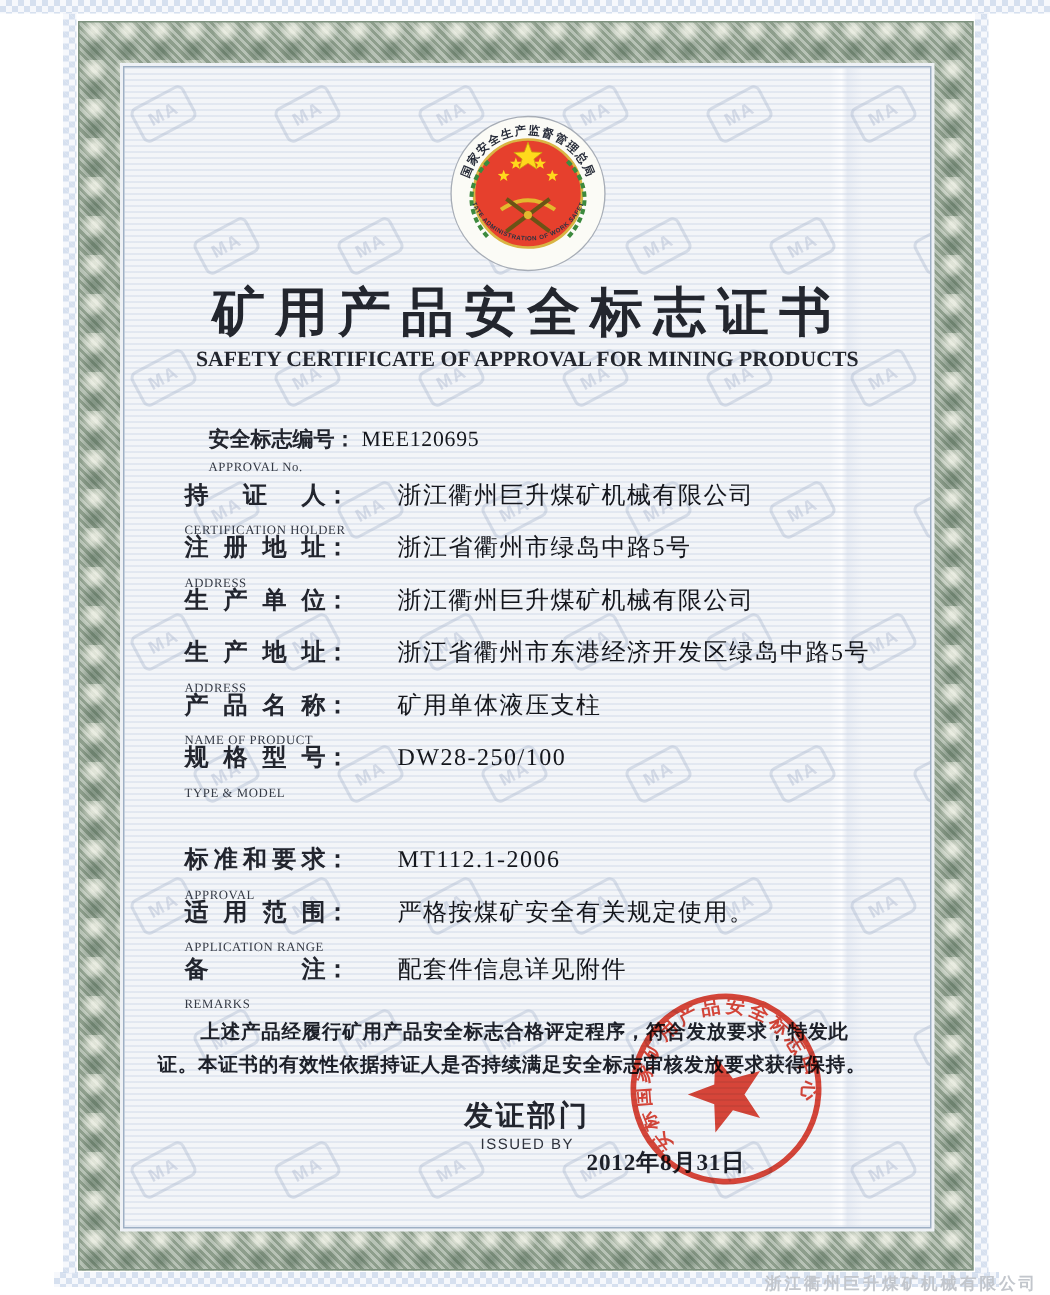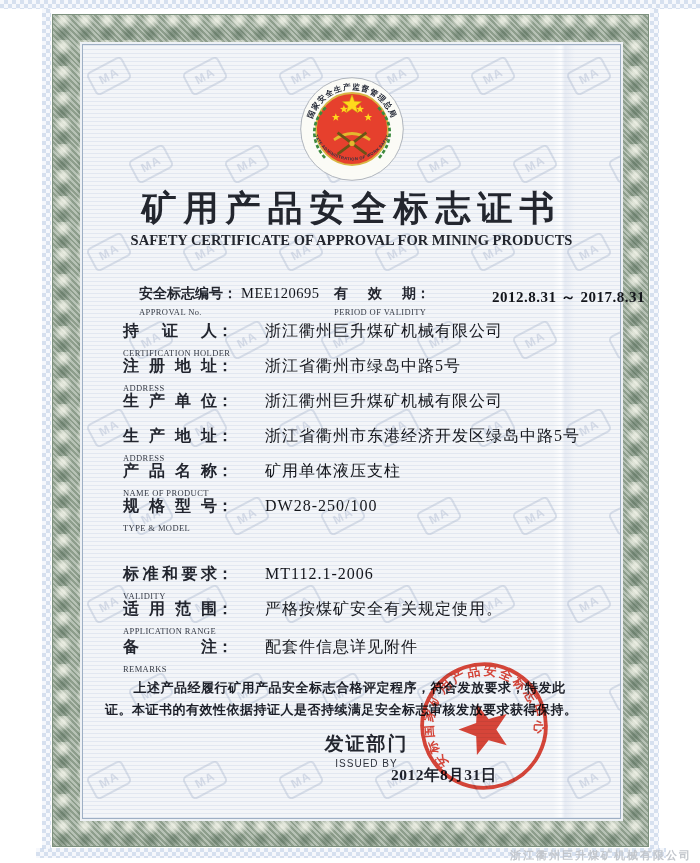--- a/index.html
+++ b/index.html
@@ -90,21 +90,21 @@
   .validity{position:absolute;left:251px;top:239px;white-space:nowrap;}
   .validity .zh-small{display:inline-block;width:82px;text-align:justify;text-align-last:justify;font-weight:bold;font-size:14px;color:#22252e;}
   .validity .v{position:absolute;left:158px;top:4px;font-size:15px;font-weight:bold;color:#14161c;letter-spacing:.5px;}
 
   .declaration{
     position:absolute;left:22px;top:632px;width:512px;
     font-size:13px;font-weight:bold;color:#1d2029;line-height:22px;letter-spacing:.5px;
   }
   .declaration .l1{text-indent:2.2em;}
 
-  .issued{position:absolute;left:15px;top:686px;width:537px;text-align:center;}
+  .issued{position:absolute;left:0;top:686px;width:537px;text-align:center;}
   .issued .zh{font-size:19px;font-weight:bold;color:#22252e;letter-spacing:2px;}
   .issued .en{display:block;font-family:"Liberation Sans",sans-serif;font-size:10px;color:#2e323c;letter-spacing:1px;margin-top:1px;}
   .issue-date{position:absolute;left:308px;top:720px;font-size:15.5px;font-weight:bold;color:#1d2029;letter-spacing:.5px;}
 
   .seal{position:absolute;left:325px;top:605px;width:152px;height:152px;transform:rotate(-18deg);mix-blend-mode:multiply;opacity:.93;}
 
   .printer-note{
     position:absolute;left:0;bottom:0;width:692px;text-align:right;
     font-size:11px;color:#c2c6cc;letter-spacing:2px;font-weight:bold;
   }
@@ -212,25 +212,20 @@
       </div>
 
       <div class="title">矿用产品安全标志证书</div>
       <div class="subtitle">SAFETY CERTIFICATE OF APPROVAL FOR MINING PRODUCTS</div>
 
       <div class="row1">
         <span class="zh-small">安全标志编号</span><span class="zh-small">：</span>
         <span class="v">MEE120695</span>
         <span class="en-label">APPROVAL No.</span>
       </div>
-      <div class="validity">
-        <span class="zh-small">有 效 期</span><span style="font-weight:bold;font-size:14px;color:#22252e;">：</span>
-        <span class="en-label">PERIOD OF VALIDITY</span>
-        <span class="v">2012.8.31 ～ 2017.8.31</span>
-      </div>
 
       <div class="field" style="top:276px">
         <span class="zh-label">持 证 人</span><span class="colon">：</span><span class="val">浙江衢州巨升煤矿机械有限公司</span>
         <span class="en-label">CERTIFICATION HOLDER</span>
       </div>
       <div class="field" style="top:311px">
         <span class="zh-label">注 册 地 址</span><span class="colon">：</span><span class="val">浙江省衢州市绿岛中路5号</span>
         <span class="en-label">ADDRESS</span>
       </div>
       <div class="field" style="top:346px">
@@ -244,21 +239,21 @@
         <span class="zh-label">产 品 名 称</span><span class="colon">：</span><span class="val">矿用单体液压支柱</span>
         <span class="en-label">NAME OF PRODUCT</span>
       </div>
       <div class="field" style="top:451px">
         <span class="zh-label">规 格 型 号</span><span class="colon">：</span><span class="val">DW28-250/100</span>
         <span class="en-label">TYPE &amp; MODEL</span>
       </div>
 
       <div class="field" style="top:519px">
         <span class="zh-label">标准和要求</span><span class="colon">：</span><span class="val">MT112.1-2006</span>
-        <span class="en-label">VALIDITY</span>
+        <span class="en-label">APPROVAL</span>
       </div>
       <div class="field" style="top:554px">
         <span class="zh-label">适 用 范 围</span><span class="colon">：</span><span class="val">严格按煤矿安全有关规定使用。</span>
         <span class="en-label">APPLICATION RANGE</span>
       </div>
       <div class="field" style="top:592px">
         <span class="zh-label">备 注</span><span class="colon">：</span><span class="val">配套件信息详见附件</span>
         <span class="en-label">REMARKS</span>
       </div>
 

